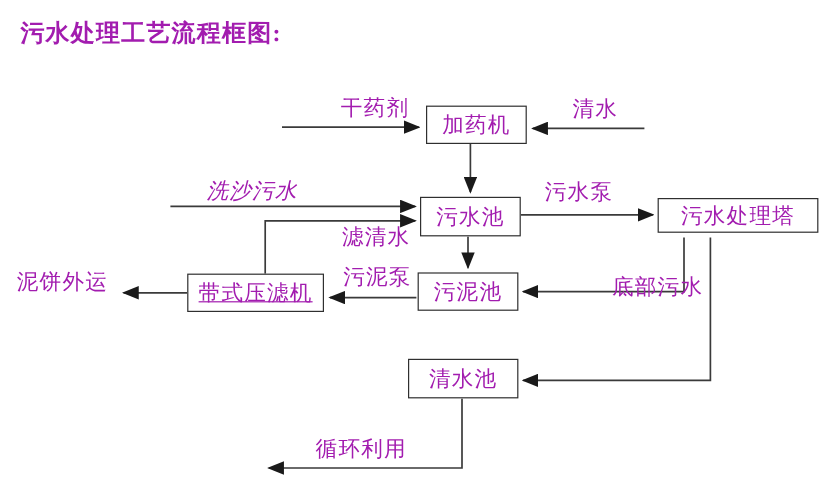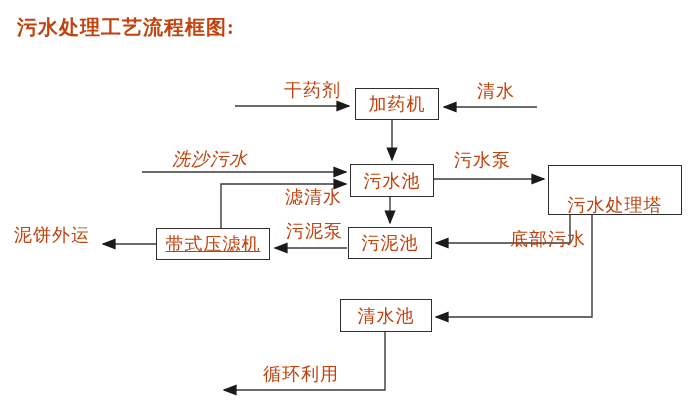--- a/index.html
+++ b/index.html
@@ -1,21 +1,21 @@
 <!DOCTYPE html>
 <html><head>
 <meta charset="utf-8">
 <style>
   html,body{margin:0;padding:0;background:#fff;}
   #canvas{
     position:relative;
     width:700px;height:420px;
     background:#ffffff;
     font-family:"Liberation Serif","DejaVu Serif",serif;
-    color:#c2410c;
+    color:#a21caf;
     overflow:hidden;
   }
   #title{
     position:absolute;left:17px;top:14px;
     font-size:20px;font-weight:bold;letter-spacing:1px;
     white-space:nowrap;
   }
   #connectors{position:absolute;left:0;top:0;width:700px;height:420px;}
   .node{
     position:absolute;
@@ -29,21 +29,21 @@
   }
   .flabel{
     position:absolute;
     font-size:18px;line-height:1;
     white-space:nowrap;
     letter-spacing:1px;
   }
   
   .n-dosing   {left:355px;top:88px; width:84px; height:32px;}
   .n-sewage   {left:350px;top:164px;width:84px; height:33px;}
-  .n-tower    {left:548px;top:165px;width:134px;height:50px;align-items:flex-end;}
+  .n-tower    {left:548px;top:165px;width:134px;height:29px;}
   .n-press    {left:156px;top:228px;width:114px;height:32px;text-decoration:underline;}
   .n-sludge   {left:348px;top:227px;width:84px; height:32px;}
   .n-clean    {left:340px;top:299px;width:92px; height:33px;}
   
   .l-dry      {left:252px;top:81px;margin-left:32px;}
   .l-cw       {left:477px;top:82px;}
   .l-sand     {left:172px;top:150px;font-style:italic;}
   .l-spump    {left:454px;top:151px;}
   .l-filt     {left:257px;top:188px;margin-left:28px;}
   .l-mud      {left:14px; top:226px;}

